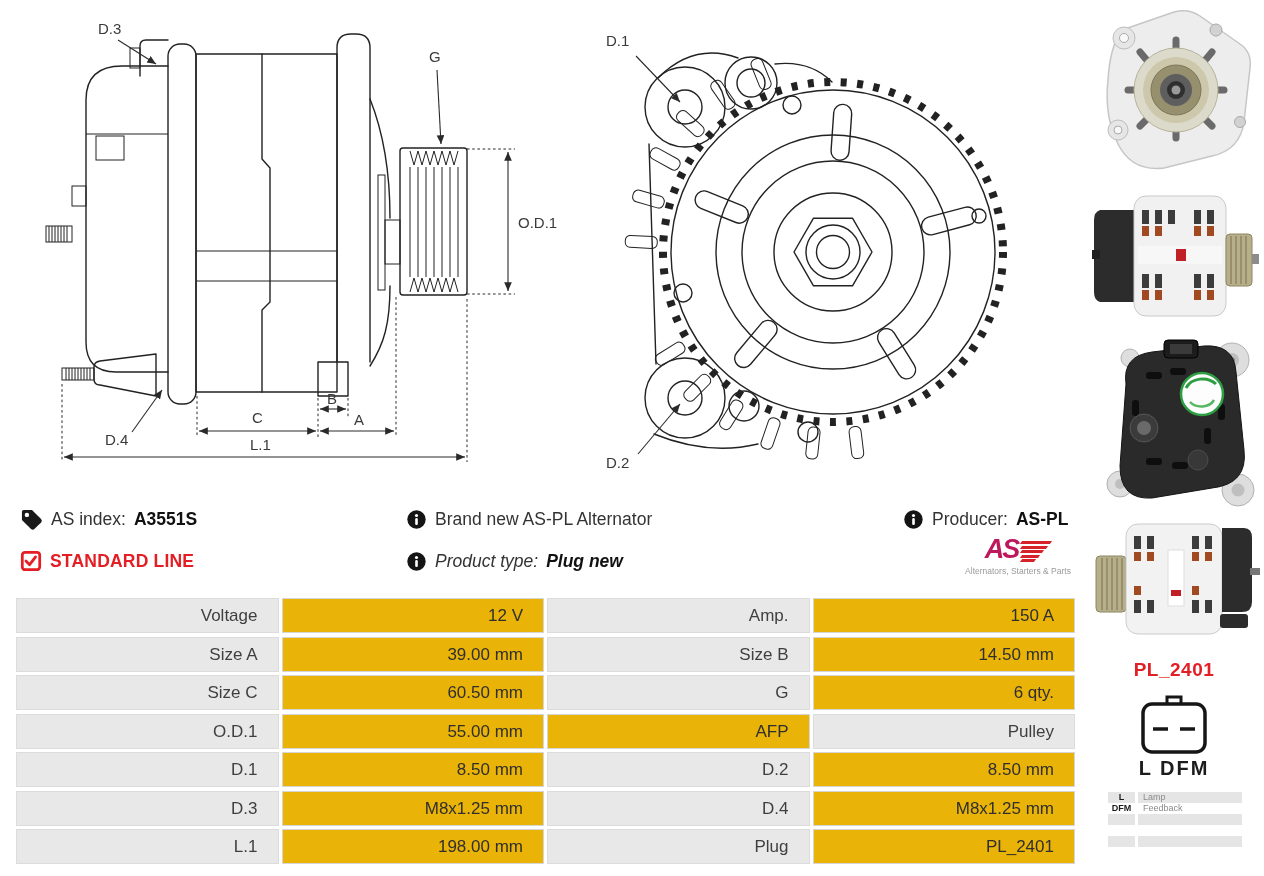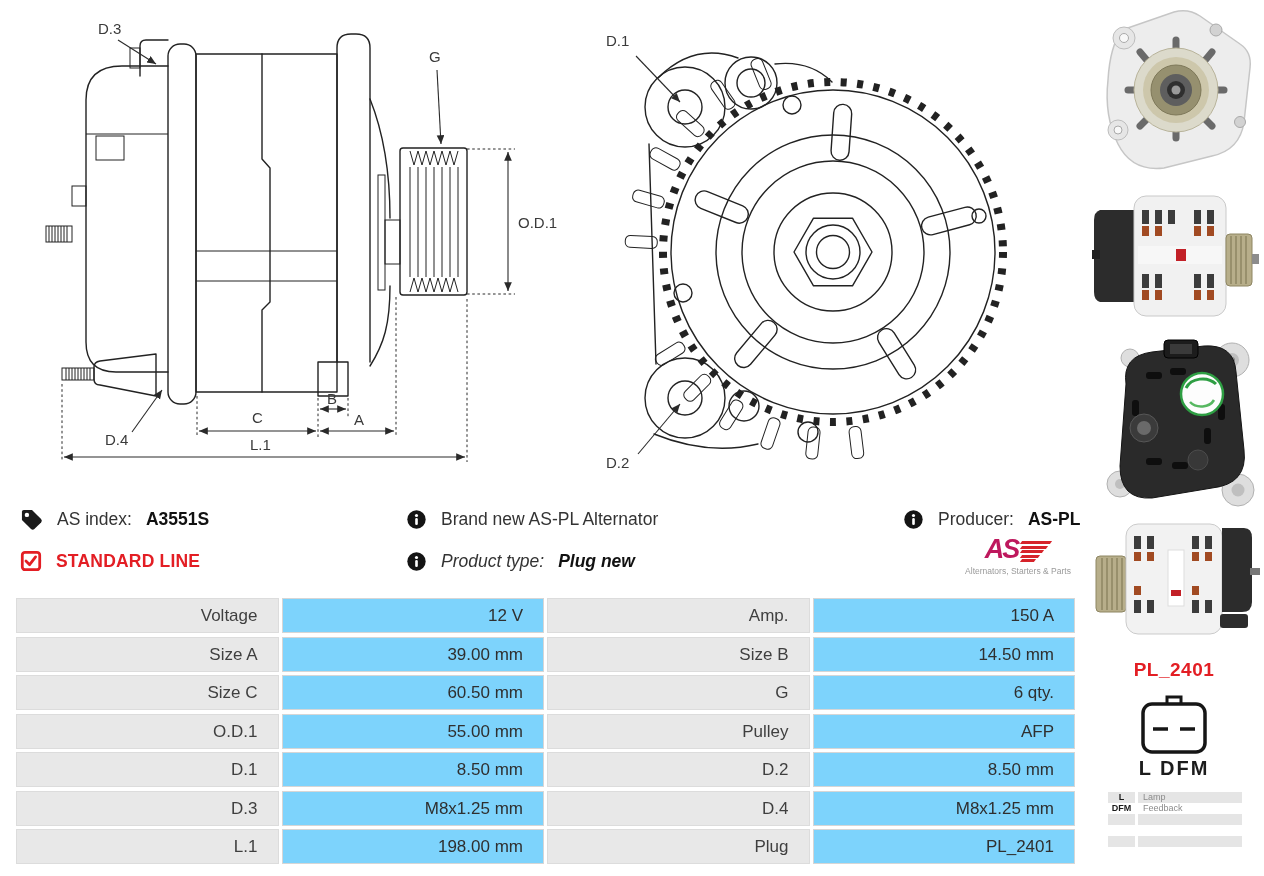--- a/index.html
+++ b/index.html
@@ -6,37 +6,37 @@
   #stage{position:relative;width:1264px;height:876px;background:#ffffff;overflow:hidden;
          font-family:"Liberation Sans","DejaVu Sans",sans-serif;color:#3c3c3c;}
   .abs{position:absolute;}
   
   svg text.dim{font-family:"Liberation Sans","DejaVu Sans",sans-serif;font-size:15px;fill:#3a3a3a;}
   .ln{stroke:#222;stroke-width:1.4;fill:none;stroke-linejoin:round;stroke-linecap:round;}
   .thin{stroke:#222;stroke-width:1;fill:none;}
   .dimln{stroke:#2a2a2a;stroke-width:1.1;fill:none;}
   .dash{stroke:#2a2a2a;stroke-width:1;fill:none;stroke-dasharray:2.6 2.6;}
   
-  .info-item{position:absolute;display:flex;align-items:center;gap:14px;font-size:17.5px;color:#333;height:26px;white-space:nowrap;}
+  .info-item{position:absolute;display:flex;align-items:center;gap:8px;font-size:17.5px;color:#333;height:26px;white-space:nowrap;}
   .info-item b{color:#111;}
   .red-bold{color:#e31e24;font-weight:bold;letter-spacing:.2px;}
   
   .as-logo{position:absolute;left:948px;top:534px;width:140px;display:flex;flex-direction:column;align-items:center;}
   .as-mark{display:flex;align-items:flex-end;}
   .as-text{font-size:27px;line-height:30px;font-weight:bold;font-style:italic;color:#be185d;letter-spacing:-2px;}
   .as-stripes{display:flex;flex-direction:column;justify-content:flex-end;margin-left:3px;margin-bottom:2px;}
   .as-stripes div{height:3px;background:#d6232a;margin-top:1.5px;transform:skewX(-35deg);}
   .as-caption{font-size:8.5px;color:#9a9a9a;margin-top:2px;white-space:nowrap;}
   
   .spec-table{position:absolute;left:16px;top:598px;width:1059px;display:grid;
               grid-template-columns:repeat(4,1fr);gap:3.5px 3px;}
   .cell{height:33px;line-height:33px;box-sizing:content-box;border:1px solid #d6d6d6;
         font-size:17px;text-align:right;padding-right:20px;overflow:hidden;}
   .cell.lbl{background:#e8e8e8;border-color:#dcdcdc;color:#3f3f3f;}
-  .cell.val{background:#7dd3fc;color:#2f2f2f;}
+  .cell.val{background:#eab308;color:#2f2f2f;}
   
   .plug-code{position:absolute;left:1100px;top:659px;width:148px;text-align:center;
              font-size:19px;font-weight:bold;color:#e31e24;letter-spacing:.5px;}
   .plug-terms{position:absolute;left:1100px;top:757px;width:148px;text-align:center;
               font-size:20px;font-weight:bold;color:#1c1c1c;letter-spacing:2px;}
   .legend{position:absolute;left:1108px;top:792px;width:134px;}
   .legend-row{display:flex;gap:3px;height:11px;}
   .legend-key{width:27px;font-size:9px;font-weight:bold;line-height:11px;text-align:center;color:#1a1a1a;}
   .legend-desc{flex:1;font-size:9px;line-height:11px;color:#8b8b8b;padding-left:5px;}
   .legend-row.gray .legend-key,.legend-row.gray .legend-desc{background:#e5e5e5;}
@@ -402,22 +402,22 @@
     <div class="cell lbl">Size B</div>
     <div class="cell val">14.50 mm</div>
 
     <div class="cell lbl">Size C</div>
     <div class="cell val">60.50 mm</div>
     <div class="cell lbl">G</div>
     <div class="cell val">6 qty.</div>
 
     <div class="cell lbl">O.D.1</div>
     <div class="cell val">55.00 mm</div>
+    <div class="cell val">AFP</div>
     <div class="cell lbl">Pulley</div>
-    <div class="cell val">AFP</div>
 
     <div class="cell lbl">D.1</div>
     <div class="cell val">8.50 mm</div>
     <div class="cell lbl">D.2</div>
     <div class="cell val">8.50 mm</div>
 
     <div class="cell lbl">D.3</div>
     <div class="cell val">M8x1.25 mm</div>
     <div class="cell lbl">D.4</div>
     <div class="cell val">M8x1.25 mm</div>

